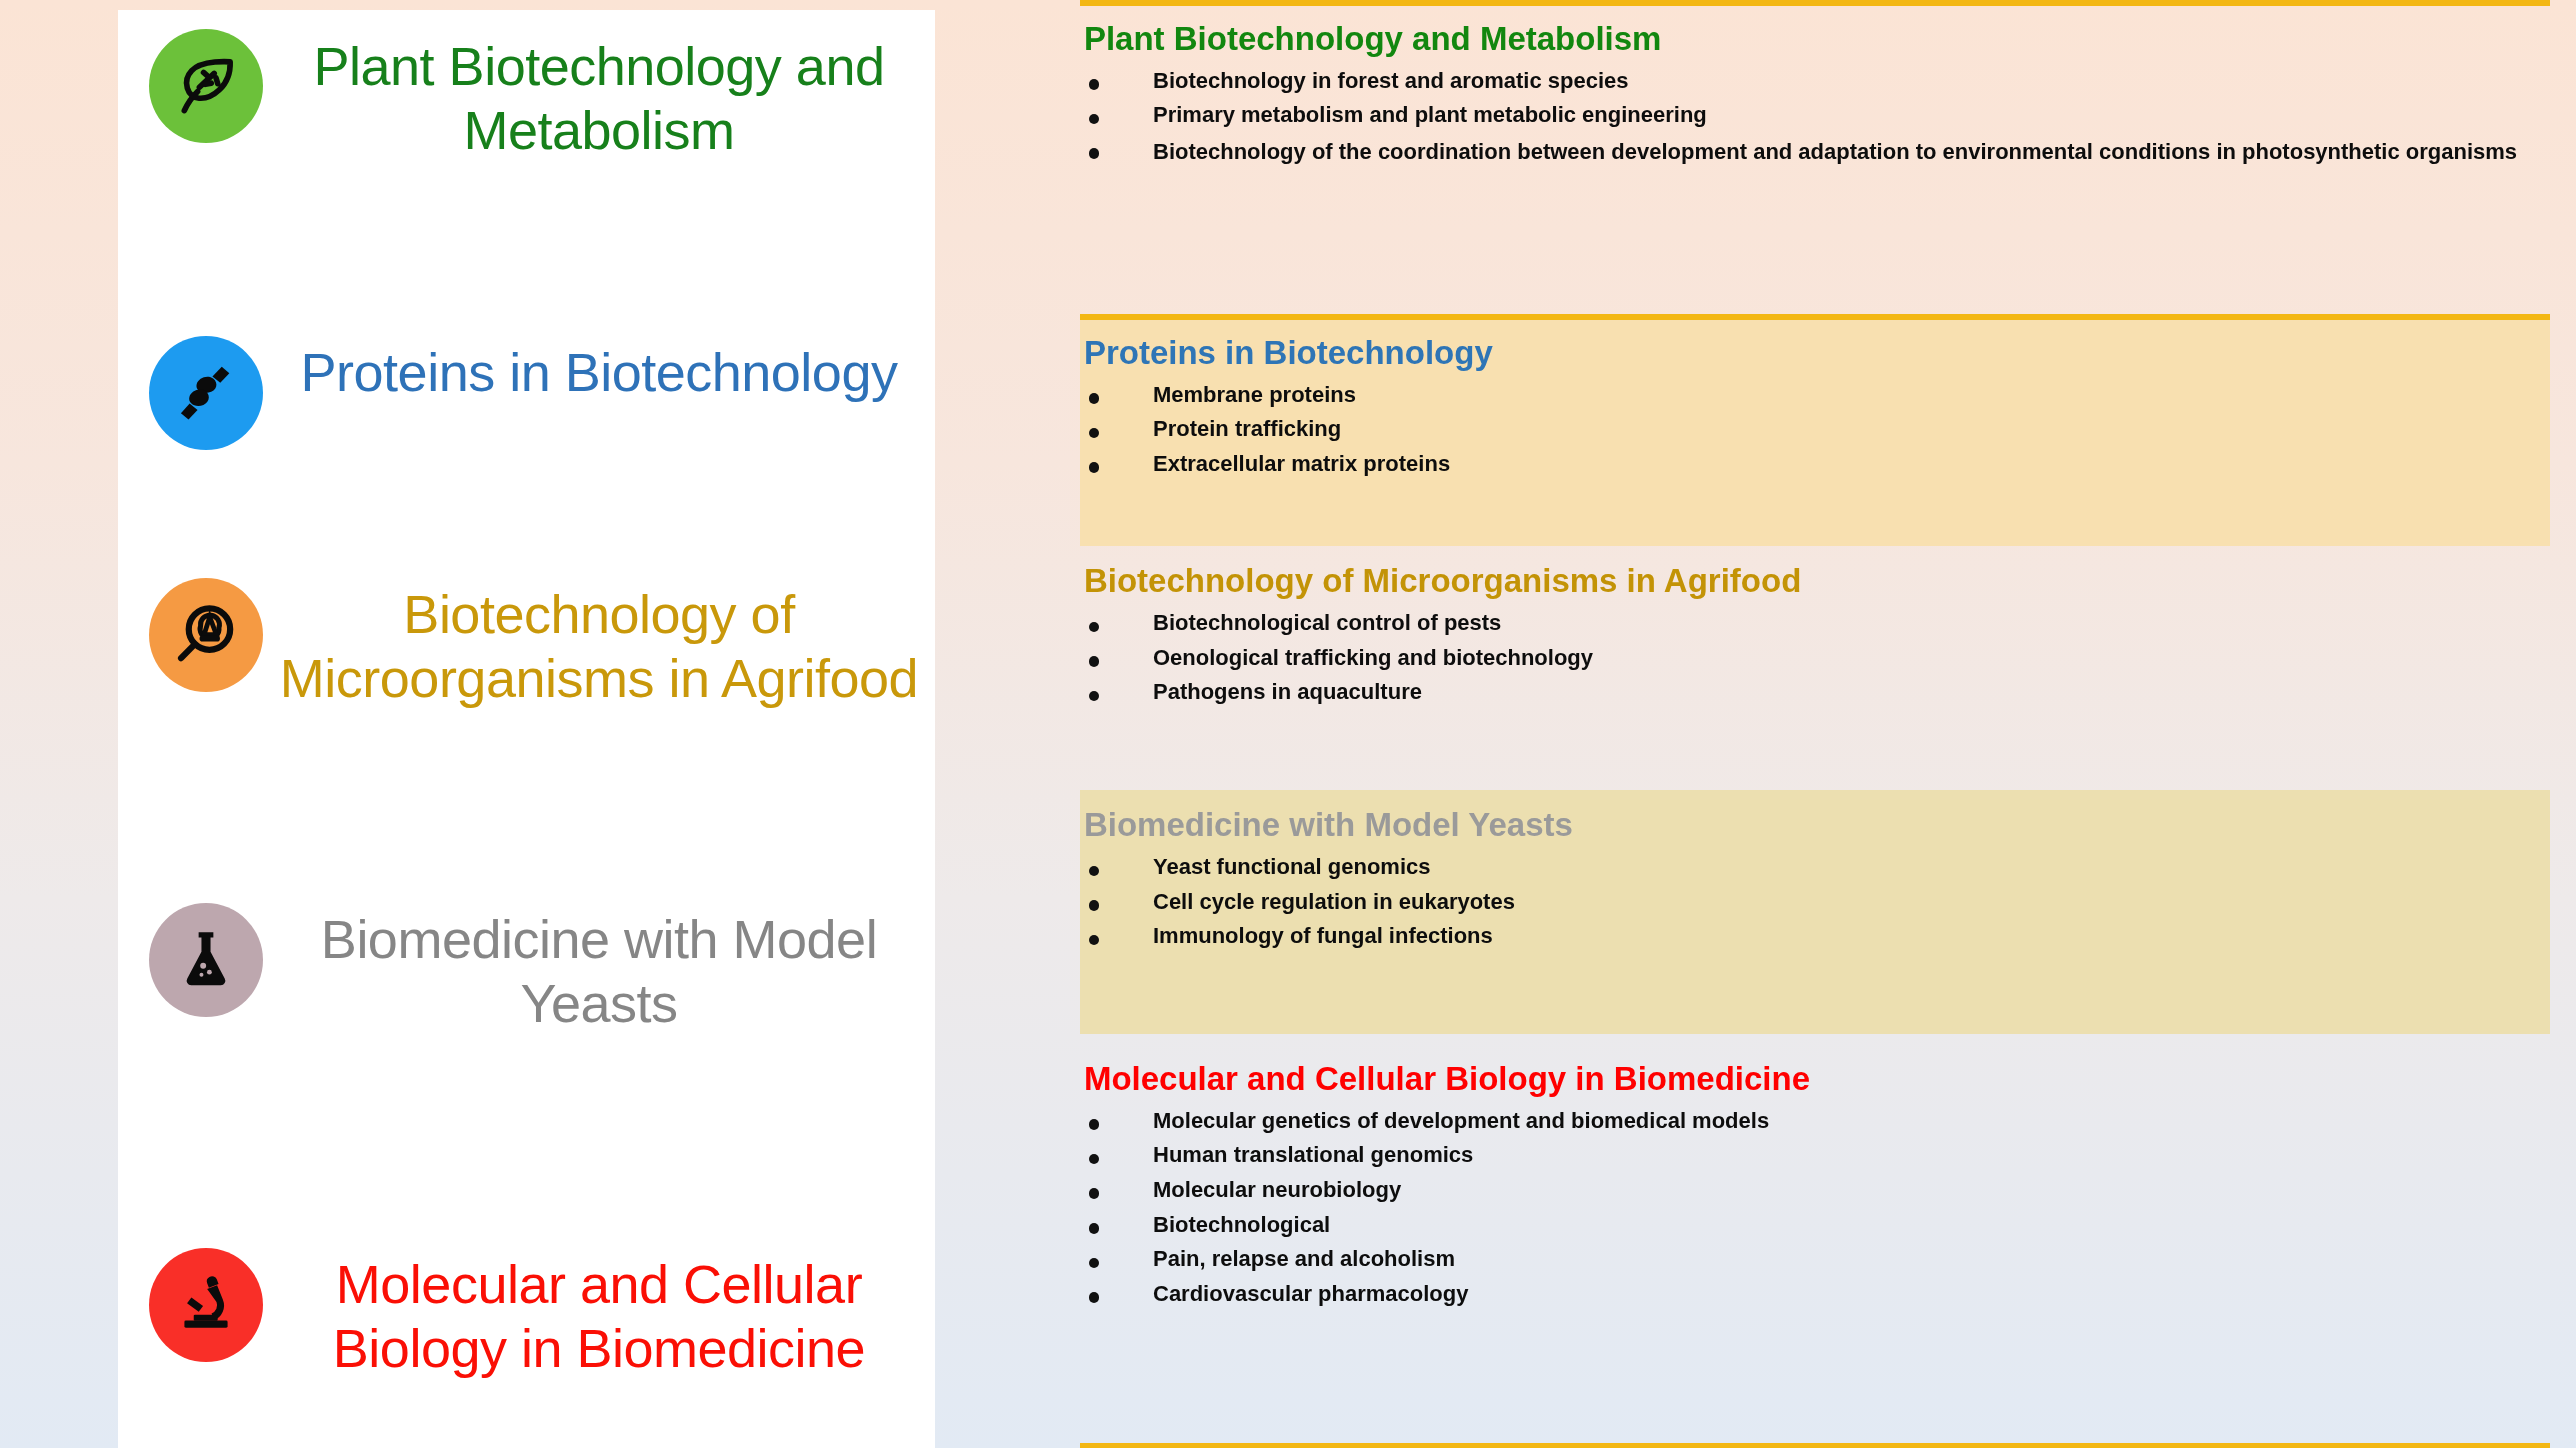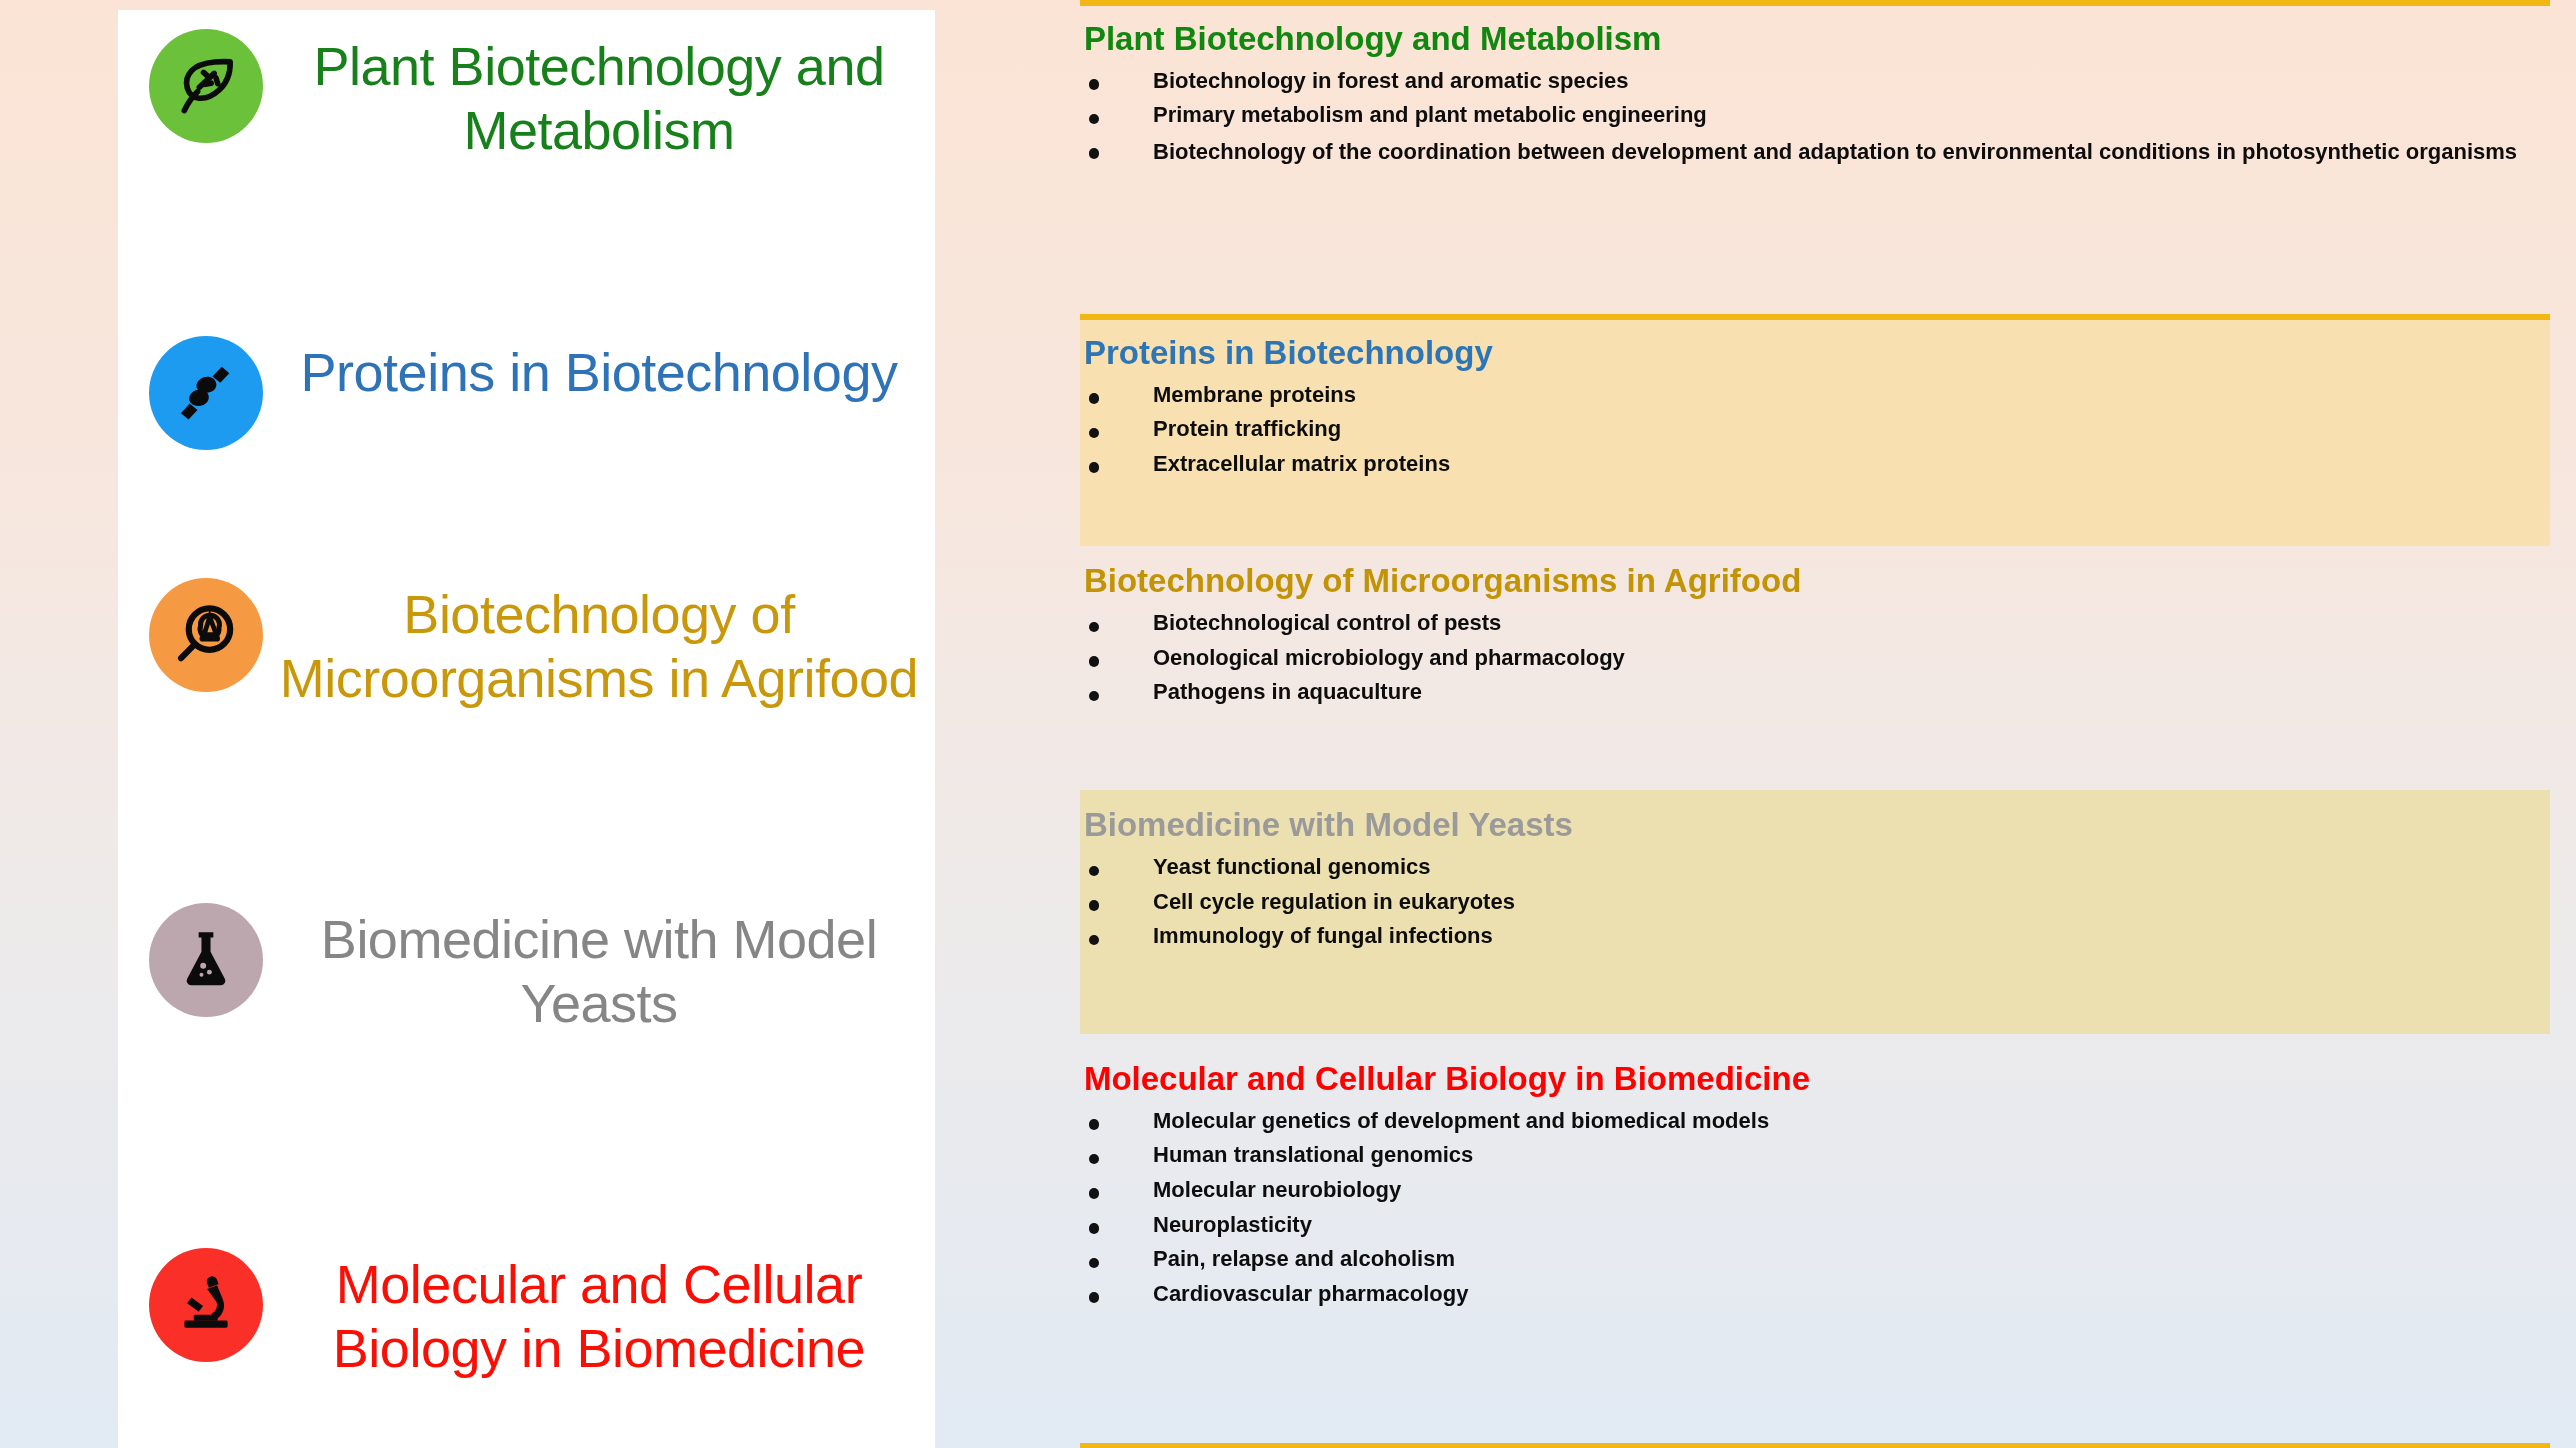--- a/index.html
+++ b/index.html
@@ -177,21 +177,21 @@
     <div class="sec" id="sec2" style="top:546px;height:244px;background:transparent;">
       <div class="rule" style="background:transparent;"></div>
       <div class="sec-title" style="color:#c39306;padding-top:17.4px;">Biotechnology of Microorganisms in Agrifood</div>
       <ul class="lines" style="margin-top:5.8px;">
         <li>
             <span class="bul"></span>
             <span class="txt">Biotechnological control of pests</span>
           </li>
         <li>
             <span class="bul"></span>
-            <span class="txt">Oenological microbiology and pharmacology</span>
+            <span class="txt">Oenological trafficking and biotechnology</span>
           </li>
         <li>
             <span class="bul"></span>
             <span class="txt">Pathogens in aquaculture</span>
           </li>
       </ul>
     </div>
 
     <div class="sec" id="sec3" style="top:790px;height:244px;background:#ecdfb0;">
       <div class="rule" style="background:transparent;"></div>
@@ -223,21 +223,21 @@
         <li>
             <span class="bul"></span>
             <span class="txt">Human translational genomics</span>
           </li>
         <li>
             <span class="bul"></span>
             <span class="txt">Molecular neurobiology</span>
           </li>
         <li>
             <span class="bul"></span>
-            <span class="txt">Neuroplasticity</span>
+            <span class="txt">Biotechnological</span>
           </li>
         <li>
             <span class="bul"></span>
             <span class="txt">Pain, relapse and alcoholism</span>
           </li>
         <li>
             <span class="bul"></span>
             <span class="txt">Cardiovascular pharmacology</span>
           </li>
       </ul>

